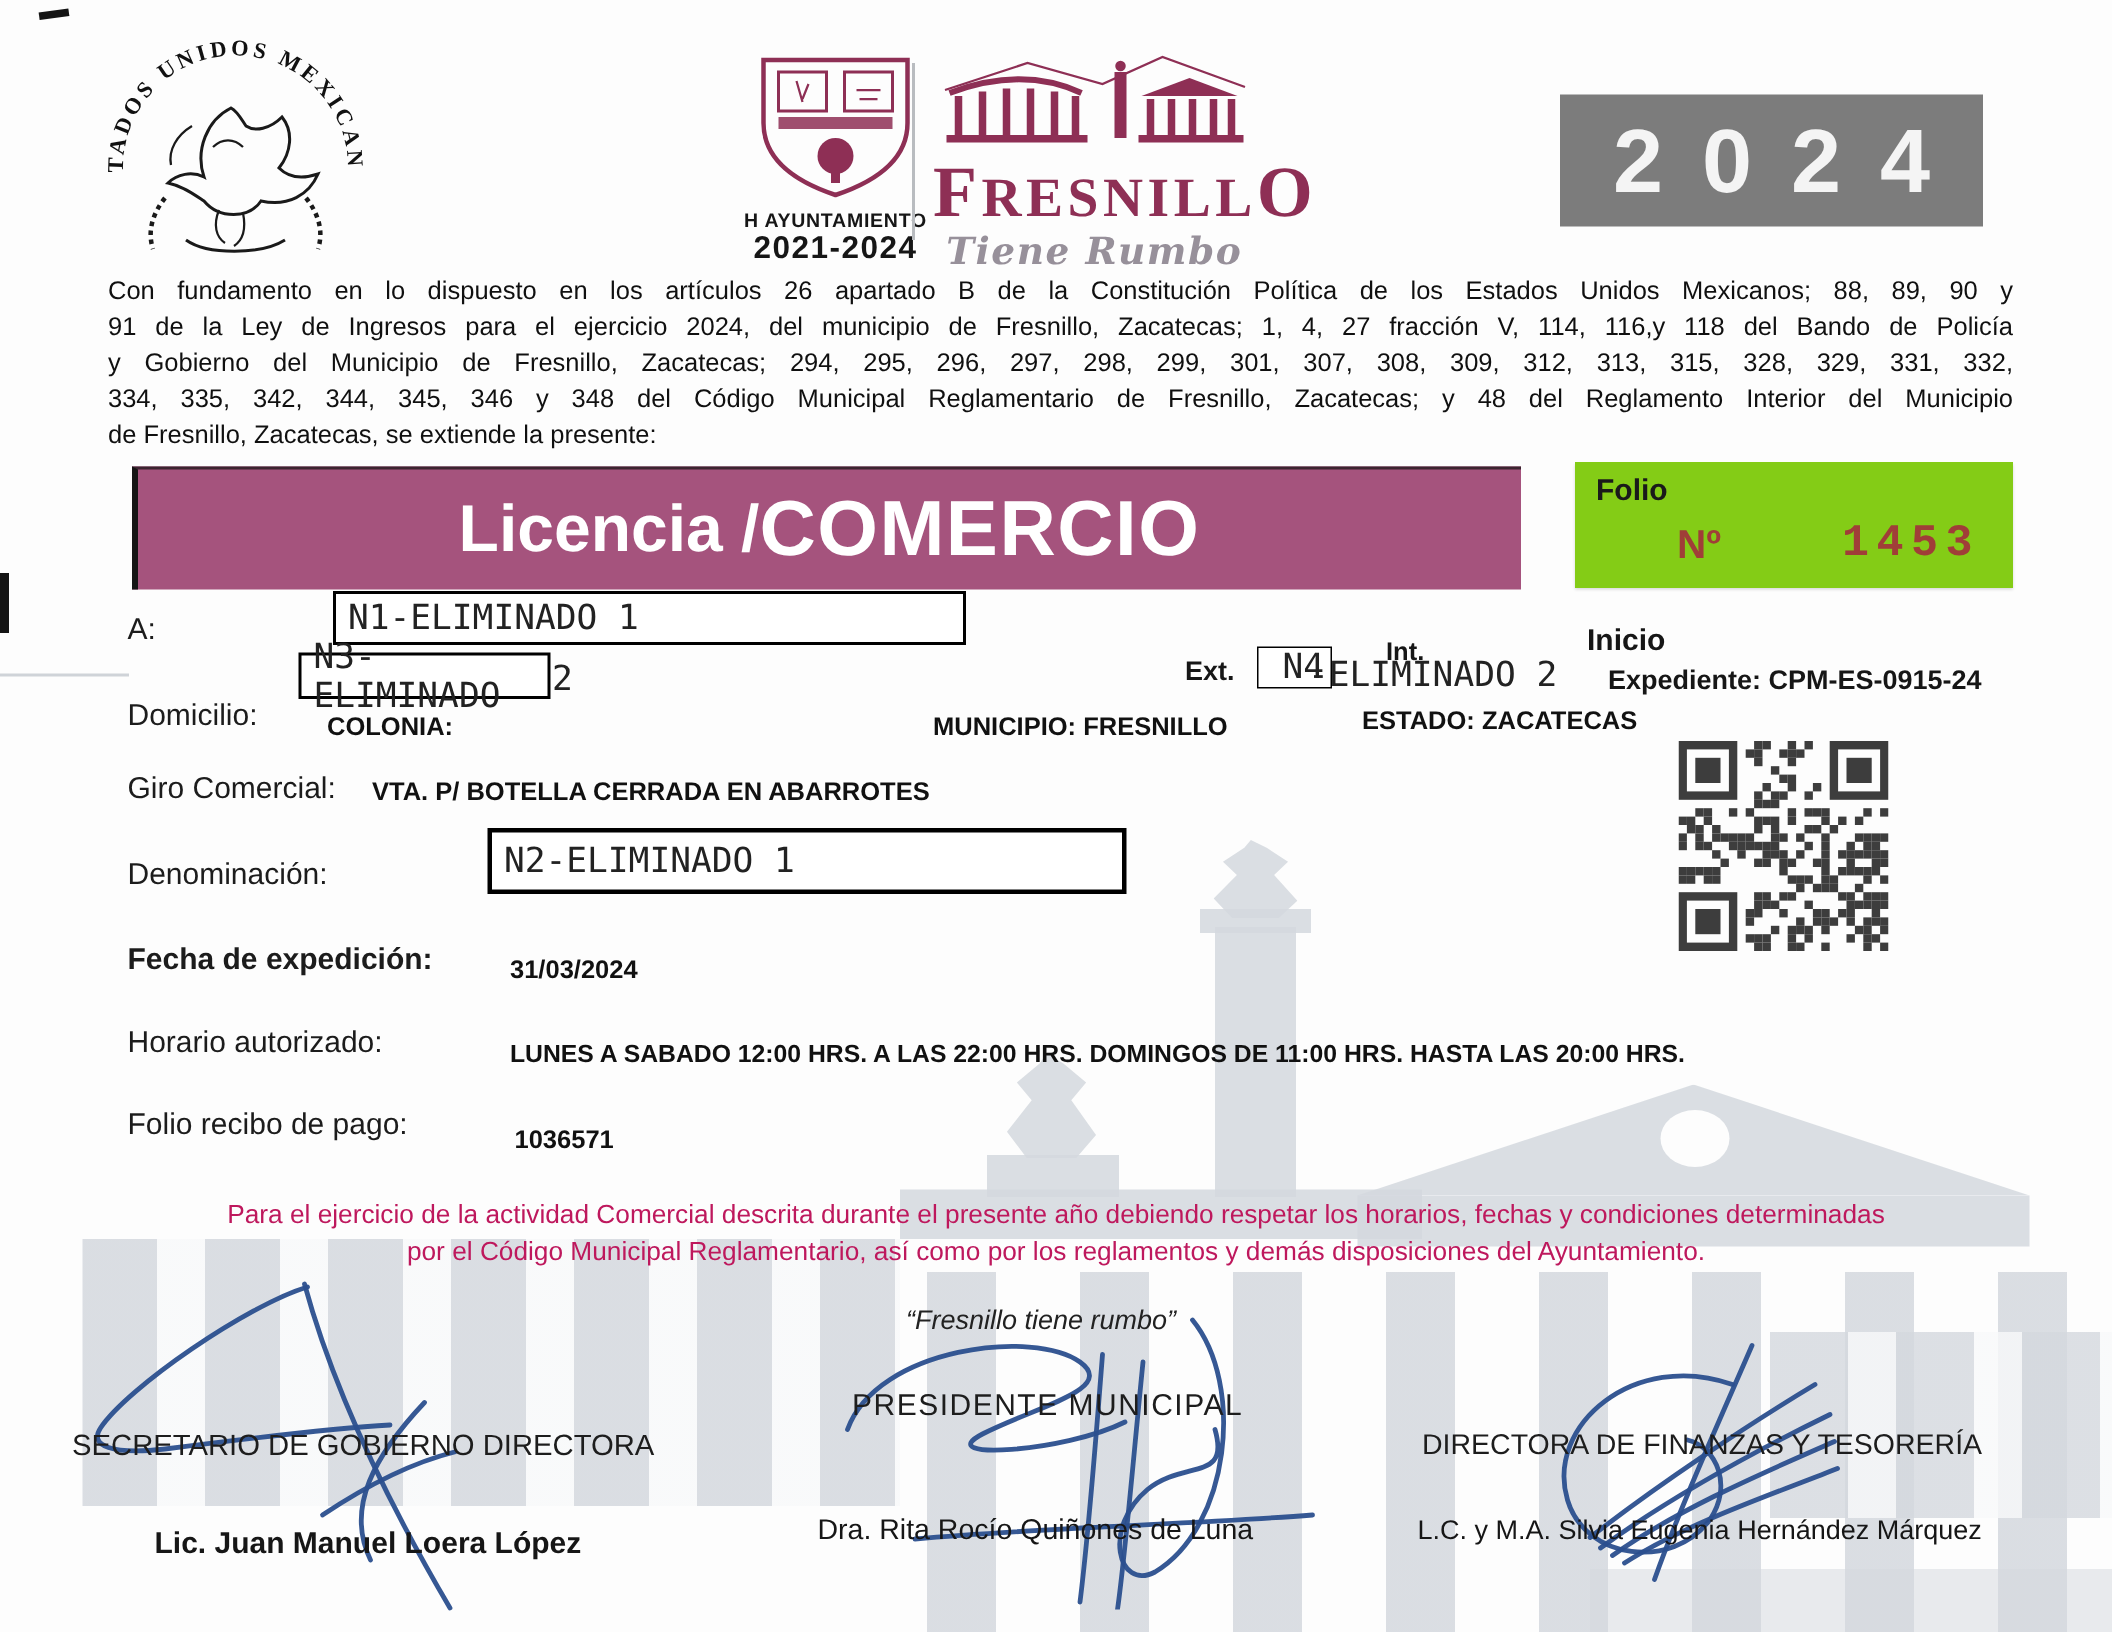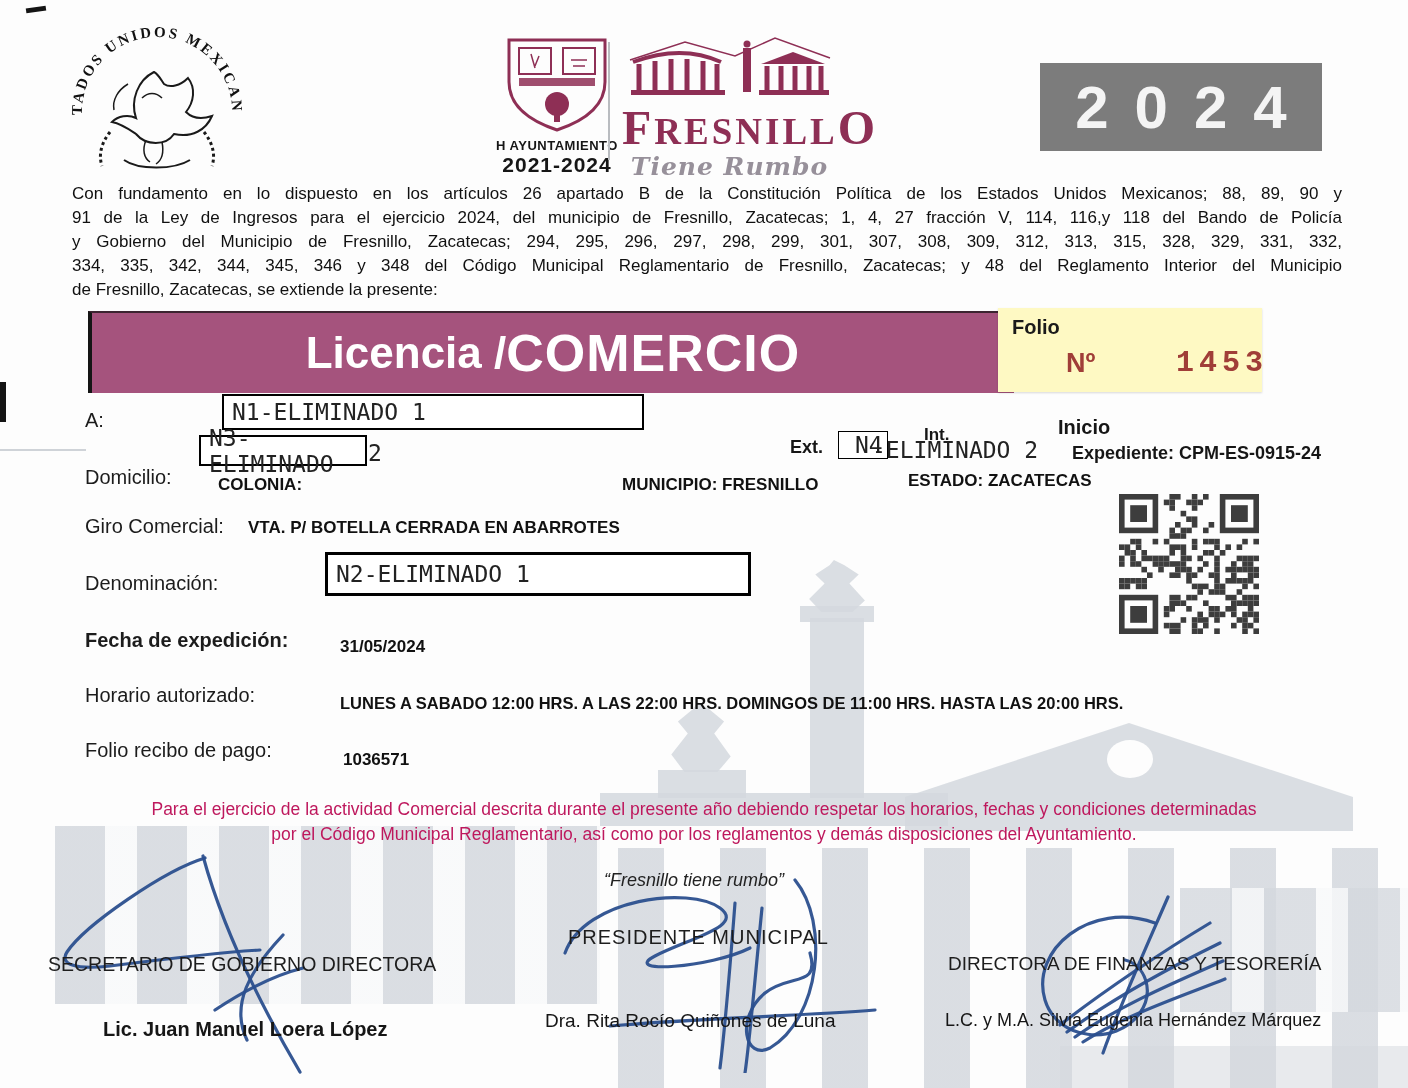--- a/index.html
+++ b/index.html
@@ -34,21 +34,21 @@
   .legal{left:72px;top:182px;width:1270px;font-size:17px;line-height:24px;color:#101010;}
   .legal-line{text-align:justify;text-align-last:justify;}
   .legal-line.last{text-align-last:left;}
 
   
   .banner{left:88px;top:311px;width:922px;height:80px;background:#a5537d;
     border-left:4px solid #151515;border-top:2px solid #3c2430;
     display:flex;align-items:center;justify-content:center;color:#fff;}
   .banner .lt{font-weight:700;font-size:44px;}
   .banner .bd{font-weight:900;font-size:52px;letter-spacing:1px;}
-  .folio-box{left:998px;top:308px;width:264px;height:84px;background:#fef9c3;box-shadow:0 1px 2px rgba(0,0,0,.15);}
+  .folio-box{left:1050px;top:308px;width:292px;height:84px;background:#84cc16;box-shadow:0 1px 2px rgba(0,0,0,.15);}
   .folio-label{position:absolute;left:14px;top:8px;font-weight:700;font-size:20px;color:#1a1a1a;}
   .folio-no{position:absolute;left:68px;top:40px;font-family:Liberation Sans, sans-serif;font-weight:700;
     font-size:27px;color:#a03e38;}
   .folio-num{position:absolute;left:178px;top:38px;font-family:"Liberation Mono",monospace;font-weight:700;
     font-size:30px;letter-spacing:5px;color:#a03e38;}
 
   
   .lbl{font-size:20px;color:#1c1c1c;}
   .blbl{font-weight:700;font-size:17px;color:#111;}
   .mono{font-family:"DejaVu Sans Mono",monospace;font-size:23px;color:#222;}
@@ -194,21 +194,21 @@
   <div class="abs blbl" style="left:622px;top:475px;">MUNICIPIO: FRESNILLO</div>
   <div class="abs blbl" style="left:908px;top:471px;">ESTADO: ZACATECAS</div>
 
   <div class="abs lbl" style="left:85px;top:515px;">Giro Comercial:</div>
   <div class="abs blbl" style="left:248px;top:518px;">VTA. P/ BOTELLA CERRADA EN ABARROTES</div>
 
   <div class="abs lbl" style="left:85px;top:572px;">Denominación:</div>
   <div class="abs rbox mono" style="left:325px;top:552px;width:412px;height:38px;border-width:3px;">N2-ELIMINADO 1</div>
 
   <div class="abs lbl" style="left:85px;top:629px;font-weight:bold;">Fecha de expedición:</div>
-  <div class="abs blbl" style="left:340px;top:637px;">31/05/2024</div>
+  <div class="abs blbl" style="left:340px;top:637px;">31/03/2024</div>
 
   <div class="abs lbl" style="left:85px;top:684px;">Horario autorizado:</div>
   <div class="abs blbl" style="left:340px;top:694px;font-size:16.5px;">LUNES A SABADO 12:00 HRS. A LAS 22:00 HRS. DOMINGOS DE 11:00 HRS. HASTA LAS 20:00 HRS.</div>
 
   <div class="abs lbl" style="left:85px;top:739px;">Folio recibo de pago:</div>
   <div class="abs blbl" style="left:343px;top:750px;">1036571</div>
 
   <div class="abs qr">
     <svg id="qr" width="140" height="140" viewBox="0 0 137.5 137.5">
         <rect x="49.5" y="0" width="5.5" height="5.5" fill="#3d3d3d"></rect>

